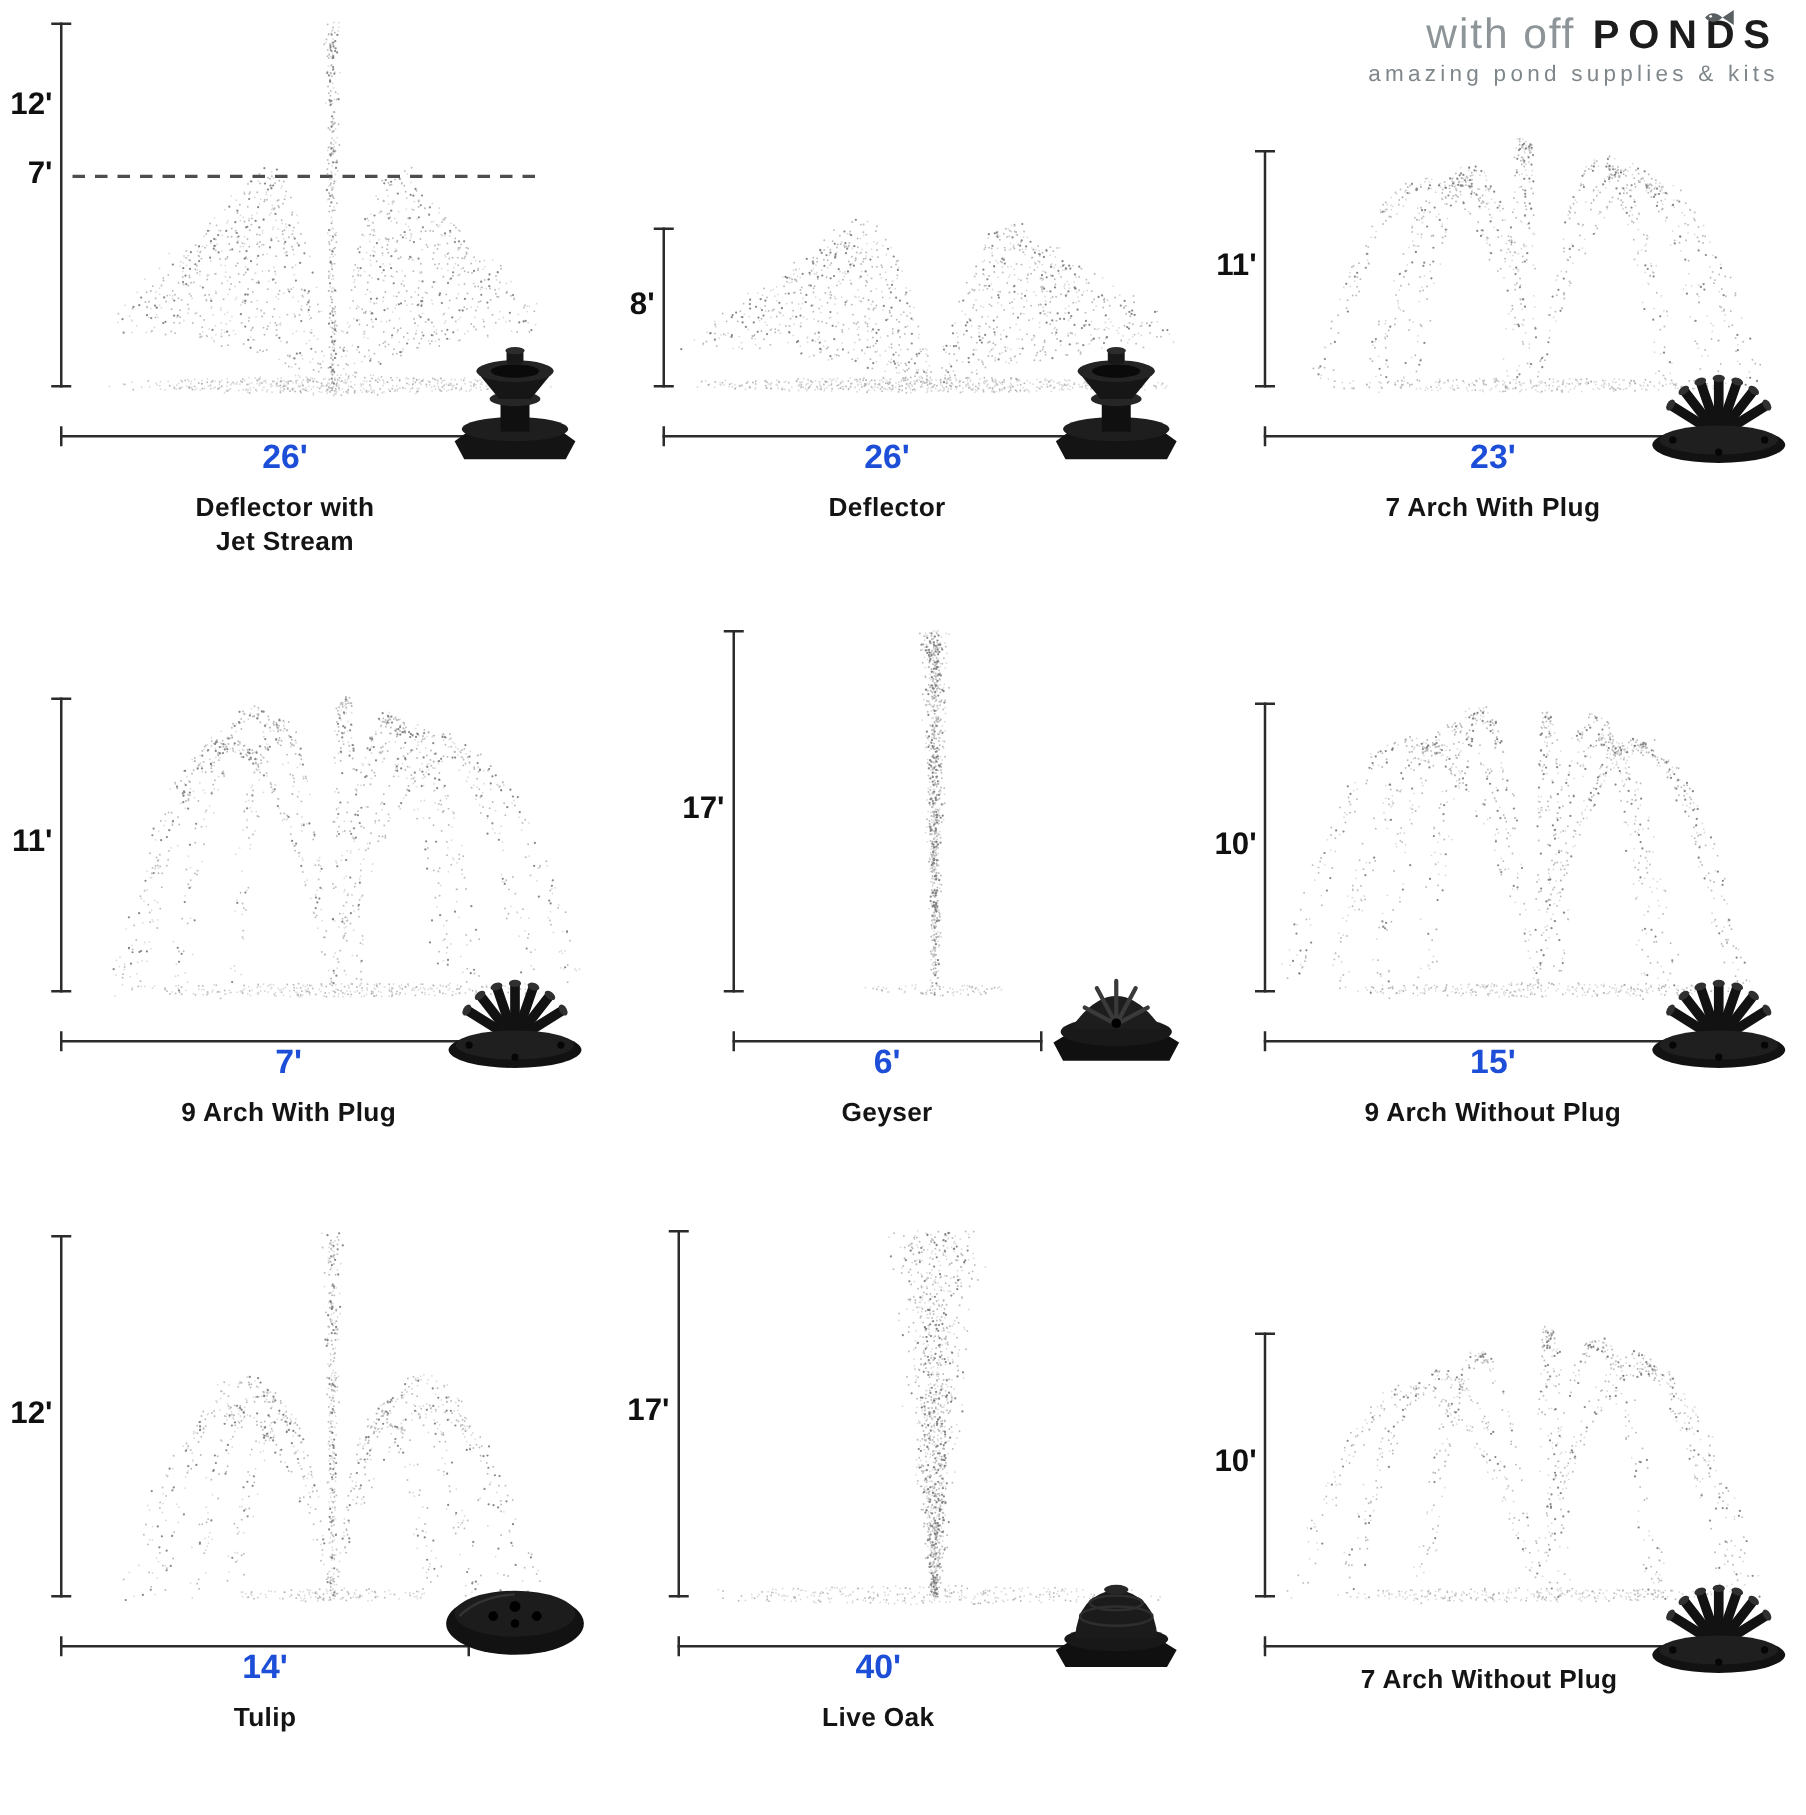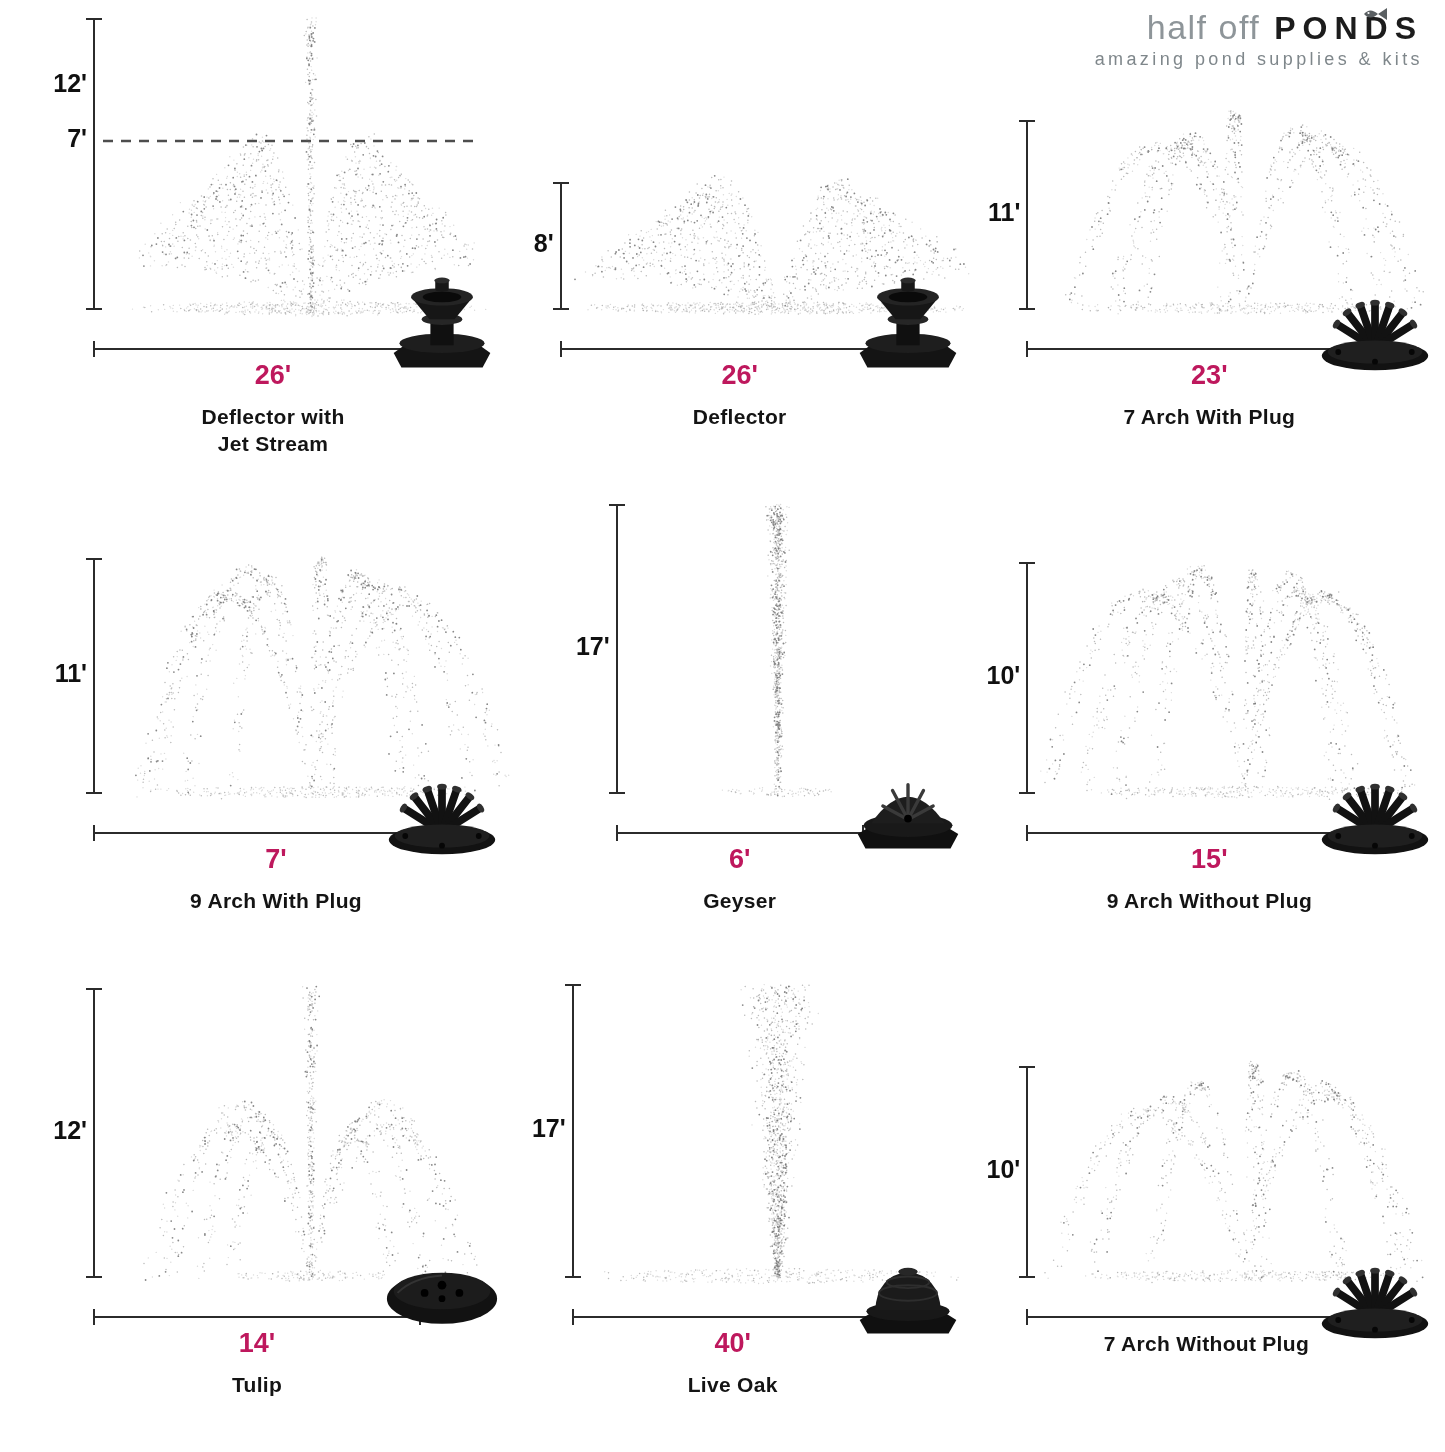--- a/index.html
+++ b/index.html
@@ -1,53 +1,53 @@
 <!DOCTYPE html>
 <html><head>
 <meta charset="utf-8">
 <style>
   html,body{margin:0;padding:0;}
   body{
     width:1445px;height:1452px;position:relative;overflow:hidden;
     background:#ffffff;font-family:"Liberation Sans",sans-serif;color:#141414;
   }
-  .grid{position:absolute;inset:0;display:grid;grid-template-columns:repeat(3,1fr);grid-auto-rows:484px;padding-left:45px;}
+  .grid{position:absolute;inset:0;display:grid;grid-template-columns:repeat(3,1fr);grid-auto-rows:484px;}
   .cell{position:relative;padding:14px 4px 0 4px;box-sizing:border-box;}
   .stage{position:relative;height:322px;}
   .spray{position:absolute;left:52px;top:0;width:420px;height:322px;overflow:visible;}
   .vline{position:absolute;width:2px;background:#2b2b2b;}
   .vline::before,.vline::after{content:"";position:absolute;left:-7px;width:16px;height:2px;background:#2b2b2b;}
   .vline::before{top:0}
   .vline::after{bottom:0}
   .vlabel{position:absolute;width:46px;text-align:right;font-size:25px;font-weight:800;color:#101010;line-height:1.1;}
   .nozzle{position:absolute;right:8px;bottom:-36px;width:116px;height:98px;z-index:3;overflow:visible;}
   .hdim{height:2px;background:#2b2b2b;position:relative;margin-top:12px;}
   .hdim::before,.hdim::after{content:"";position:absolute;top:-7px;width:2px;height:16px;background:#2b2b2b;}
   .hdim::before{left:0}
   .hdim::after{right:0}
-  .wlabel{font-size:27px;font-weight:800;text-align:center;margin-top:10px;color:#be185d;}
+  .wlabel{font-size:27px;font-weight:800;text-align:center;color:#1d4ed8;}
   .cname{font-size:21px;font-weight:700;text-align:center;margin:12px 0 0 0;color:#141414;white-space:pre-line;line-height:1.3;letter-spacing:.3px;}
   
   .brand{position:absolute;top:8px;right:22px;text-align:right;z-index:5;}
   .brand-line{display:flex;align-items:baseline;justify-content:flex-end;gap:14px;}
   .brand-light{font-size:34px;font-weight:400;color:#8e9599;letter-spacing:1.5px;}
   .brand-bold{font-size:32px;font-weight:800;color:#1c1c1c;letter-spacing:7px;}
   .tagline{font-size:18px;color:#7f878b;letter-spacing:3.4px;margin-top:2px;}
   .fish{position:absolute;top:-2px;right:34px;width:26px;height:15px;}
 </style>
 </head>
 <body>
 
 <header class="brand">
   <svg class="fish" viewBox="0 0 26 15">
     <path d="M1 8 Q7 1 15 8 Q7 15 1 8 Z M15 8 L24 2 L24 14 Z" fill="#5a5f62"></path>
     <circle cx="5.5" cy="7" r="1.1" fill="#ffffff"></circle>
   </svg>
   <div class="brand-line">
-    <span class="brand-light">half off</span>
+    <span class="brand-light">with off</span>
     <span class="brand-bold">PONDS</span>
   </div>
   <div class="tagline">amazing pond supplies &amp; kits</div>
 </header>
 
 <main class="grid">
 
   <section class="cell">
     <div class="stage">
       <span class="vlabel" style="left: -8px; top: 56px;">12'</span>

